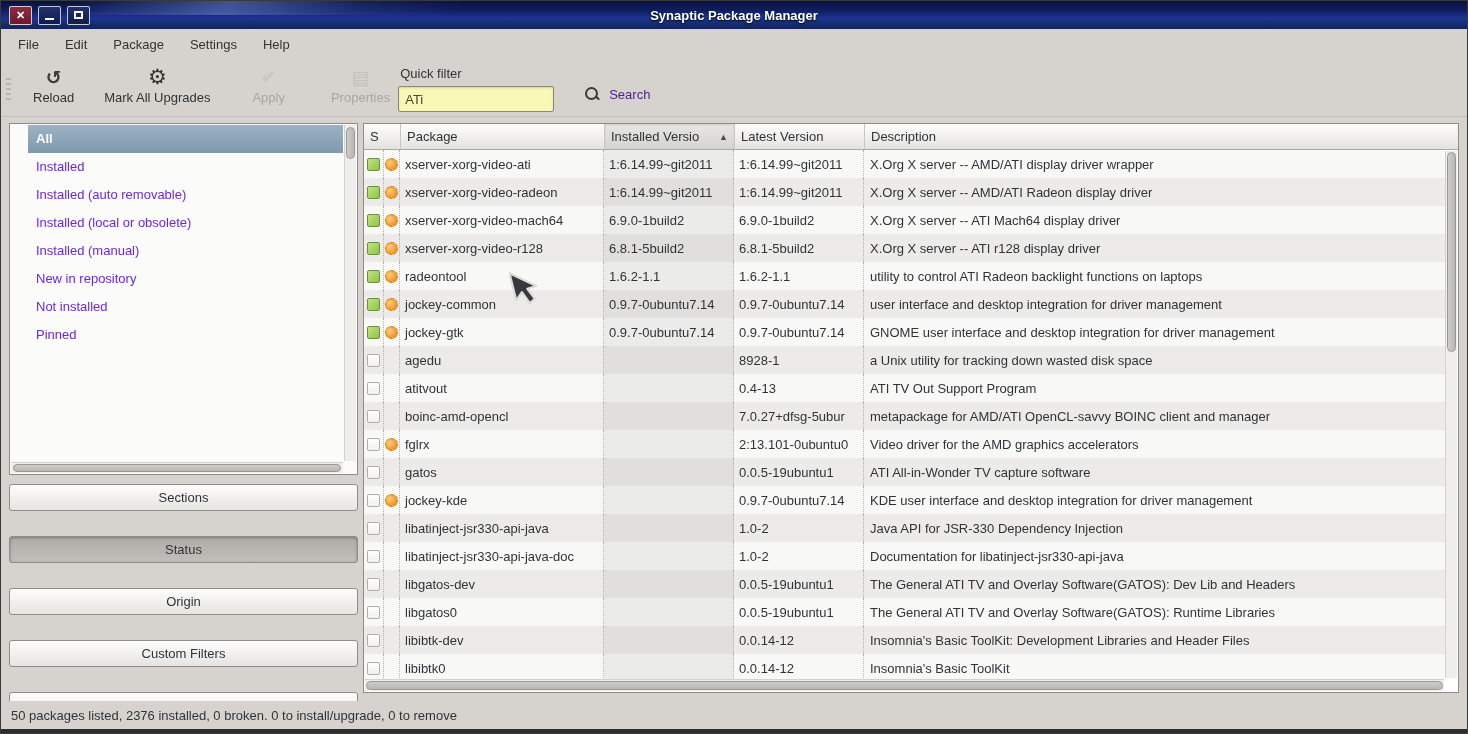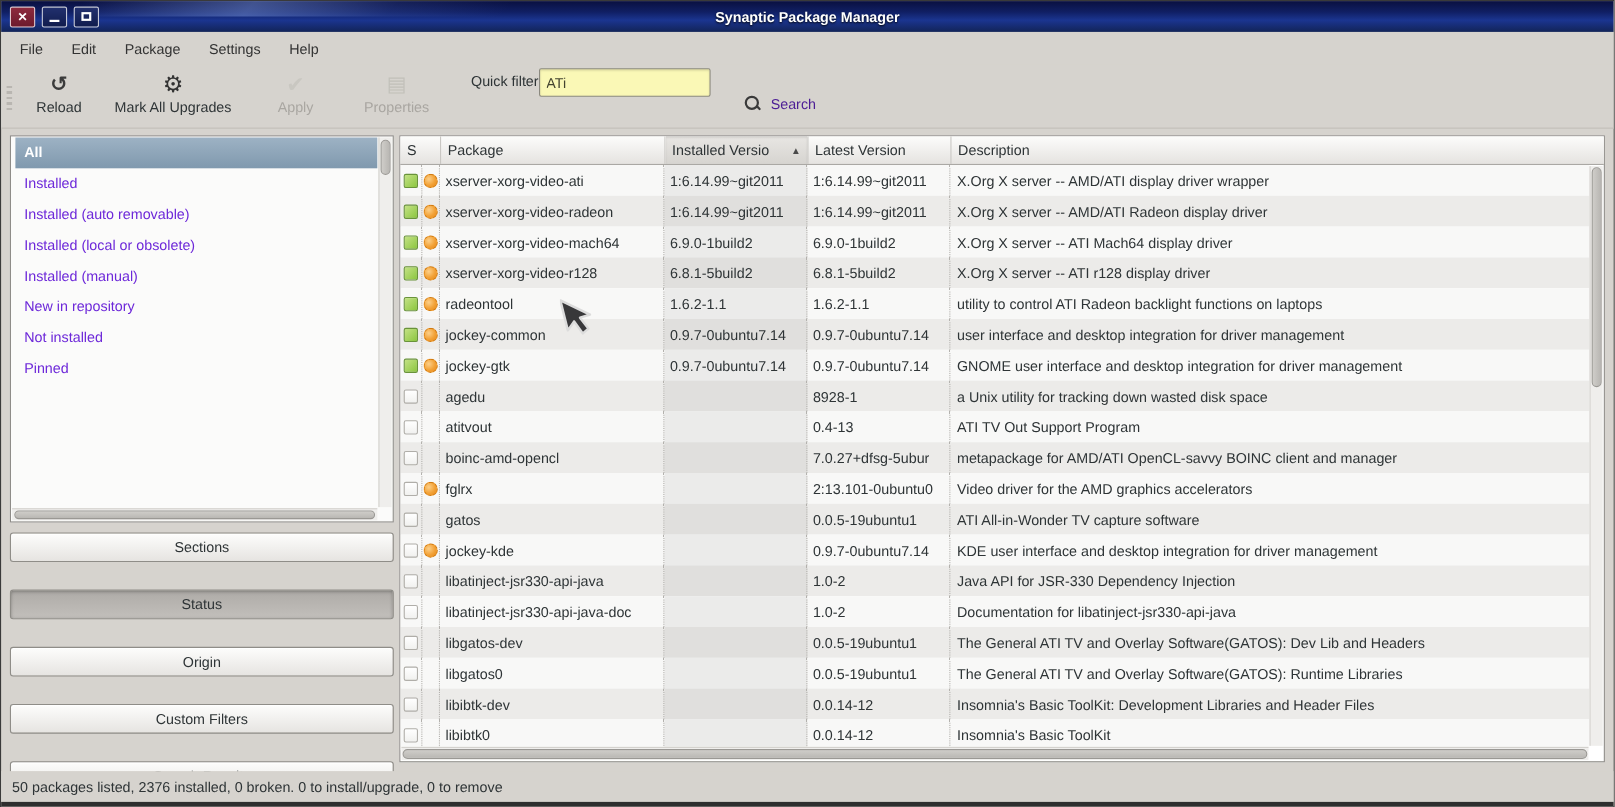--- a/index.html
+++ b/index.html
@@ -40,41 +40,41 @@
     font-family:"DejaVu Sans",sans-serif; }
   .tb-btn.disabled { color:#a9a6a1; }
   #btn-reload { margin-left:14px; }
   #btn-markall { margin-left:14px; }
   #btn-apply { margin-left:26px; }
   #btn-props { margin-left:30px; }
   .ic-reload { font-size:19px; color:#3b3b3b; font-weight:bold; }
   .ic-gear { font-size:21px; color:#333; }
   .ic-check { font-size:20px; color:#c9c7c1; }
   .ic-props { font-size:19px; color:#c2c0ba; }
-  .quickfilter { margin-left:28px; display:flex; font-size:13px; color:#2e3436; }
+  .quickfilter { display:flex; flex-direction:column; font-size:13px; color:#2e3436; }
   .qf-label { padding:4px 0 5px 2px; }
   .qf-input { width:156px; height:26px; background:#faf8b6; border:1px solid #8b897f;
     border-radius:2px; box-shadow:inset 0 1px 2px rgba(0,0,0,0.15); font-size:13px; color:#43432f;
     padding:0 6px; font-family:"Liberation Sans",sans-serif; outline:none; }
   .searchbtn { margin-left:30px; margin-top:24px; display:flex; align-items:center; gap:9px;
     font-size:13px; color:#4c1d95; }
   .mag { position:relative; width:16px; height:16px; display:inline-block; }
   .mag::before { content:""; position:absolute; left:1px; top:1px; width:9px; height:9px;
     border:2px solid #3a3a3a; border-radius:50%; }
   .mag::after { content:""; position:absolute; left:11px; top:11px; width:5px; height:2px;
     background:#3a3a3a; transform:rotate(45deg); border-radius:1px; }
 
   
   .main { flex:1; display:flex; padding:6px 8px 8px 8px; gap:5px; min-height:0; }
 
   
   .sidebar { width:349px; flex:0 0 349px; display:flex; flex-direction:column; }
   .filter-box { height:352px; flex:0 0 352px; border:1px solid #8e8c88; background:#fbfbfa;
     position:relative; overflow:hidden; }
-  .filter-items { position:absolute; left:4px; right:14px; top:1px; }
+  .filter-items { position:absolute; left:18px; right:14px; top:1px; }
   .filter-item { height:28px; line-height:28px; padding-left:8px; font-size:13px; color:#6d28d9; }
   .filter-item.selected { background:linear-gradient(#9db2c4,#8099ae); color:#fff; font-weight:bold; }
   .v-scroll { position:absolute; top:1px; right:1px; bottom:13px; width:12px; background:#efeeec;
     border-left:1px solid #d4d2ce; }
   .v-thumb { position:absolute; left:1px; right:1px; border-radius:6px;
     background:linear-gradient(90deg,#cfcdc9,#b9b7b3); border:1px solid #9a9894; }
   .filter-box .v-thumb { top:2px; height:32px; }
   .h-scroll { position:absolute; left:1px; right:14px; bottom:1px; height:11px; background:#efeeec;
     border-top:1px solid #d4d2ce; }
   .h-thumb { position:absolute; top:1px; bottom:1px; border-radius:6px;

